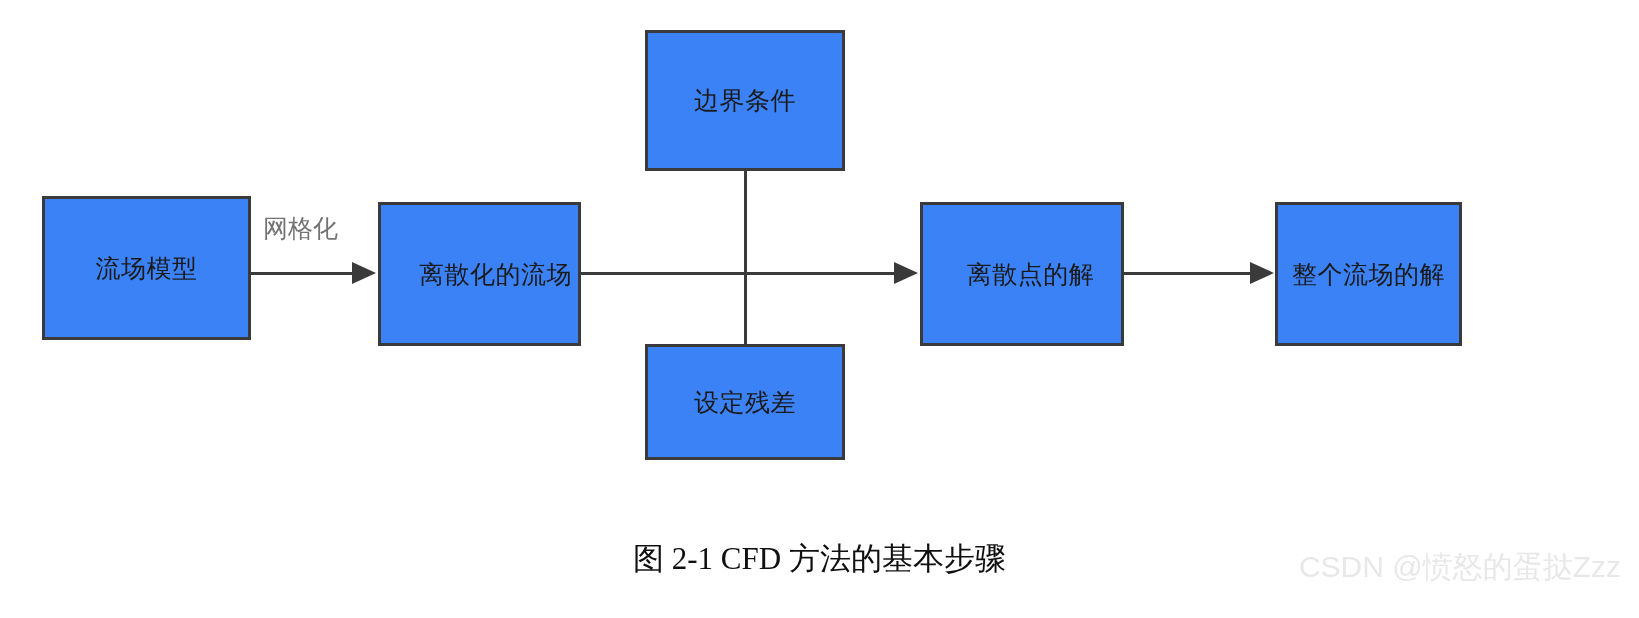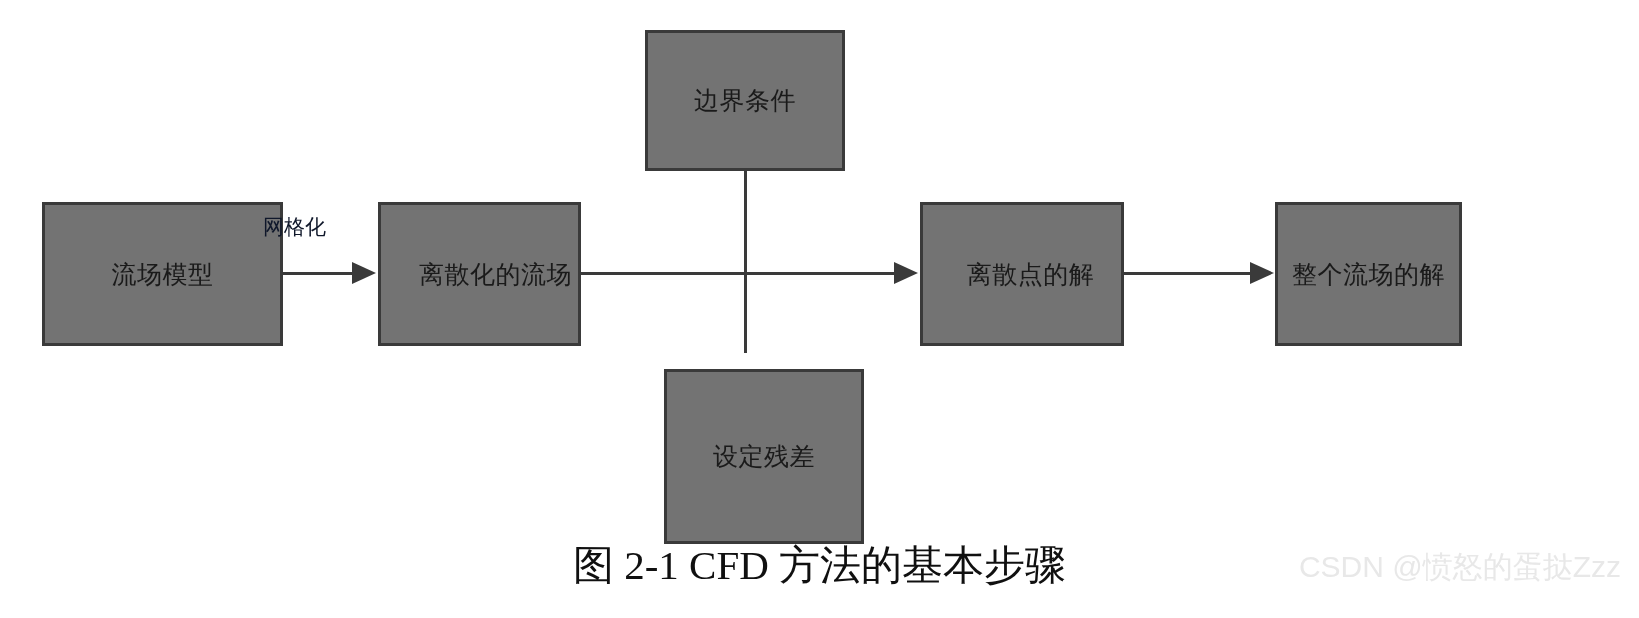--- a/index.html
+++ b/index.html
@@ -14,21 +14,21 @@
     position: relative;
     width: 1639px;
     height: 618px;
     background: #ffffff;
     overflow: hidden;
   }
   .node {
     position: absolute;
     box-sizing: border-box;
     border: 3px solid #3a3a3a;
-    background: #737373;
+    background: #3b82f6;
     display: flex;
     align-items: center;
     justify-content: center;
     z-index: 3;
   }
   .node-label {
     font-family: "Liberation Sans", sans-serif;
     font-size: 25px;
     color: #1a1a1a;
     letter-spacing: 0.5px;
@@ -52,34 +52,34 @@
     width: 0;
     height: 0;
     border-top: 11px solid transparent;
     border-bottom: 11px solid transparent;
     border-left: 24px solid #3a3a3a;
     z-index: 2;
   }
   .edge-label {
     position: absolute;
     font-family: "Liberation Sans", sans-serif;
-    font-size: 21px;
-    color: #0f172a;
+    font-size: 25px;
+    color: #737373;
     white-space: nowrap;
     line-height: 1;
     z-index: 4;
   }
   #caption {
     position: absolute;
     left: 0;
     right: 0;
     top: 538px;
     text-align: center;
     font-family: "Liberation Serif", serif;
-    font-size: 41px;
+    font-size: 31px;
     color: #101010;
     white-space: nowrap;
   }
   #watermark {
     position: absolute;
     right: 18px;
     top: 547px;
     font-family: "Liberation Sans", sans-serif;
     font-size: 30px;
     color: #e8e8e8;
@@ -98,41 +98,41 @@
   <div class="edge-h" style="left:581px; top:272px; width:315px;"></div>
   <div class="arrowhead" style="left:894px; top:262px;"></div>
 
   <div class="edge-h" style="left:1124px; top:272px; width:128px;"></div>
   <div class="arrowhead" style="left:1250px; top:262px;"></div>
 
   <div class="edge-v" style="left:744px; top:171px; height:103px;"></div>
 
   <div class="edge-v" style="left:744px; top:272px; height:81px;"></div>
 
-  <div class="node" style="left:42px; top:202px; width:241px; height:144px;">
+  <div class="node" style="left:42px; top:196px; width:209px; height:144px;">
     <span class="node-label">流场模型</span>
   </div>
 
   <div class="node" style="left:378px; top:202px; width:203px; height:144px;padding-left:32px;">
     <span class="node-label">离散化的流场</span>
   </div>
 
   <div class="node" style="left:645px; top:30px; width:200px; height:141px;">
     <span class="node-label">边界条件</span>
   </div>
 
   <div class="node" style="left:920px; top:202px; width:204px; height:144px;padding-left:17px;">
     <span class="node-label">离散点的解</span>
   </div>
 
   <div class="node" style="left:1275px; top:202px; width:187px; height:144px;">
     <span class="node-label">整个流场的解</span>
   </div>
 
-  <div class="node" style="left:645px; top:369px; width:200px; height:175px;margin-left:19px;">
+  <div class="node" style="left:645px; top:344px; width:200px; height:116px;">
     <span class="node-label">设定残差</span>
   </div>
 
   <div class="edge-label" style="left:263px; top:216px;">网格化</div>
 
   <div id="caption">图  2-1 CFD 方法的基本步骤</div>
 
   <div id="watermark">CSDN @愤怒的蛋挞Zzz</div>
 
 </div>

